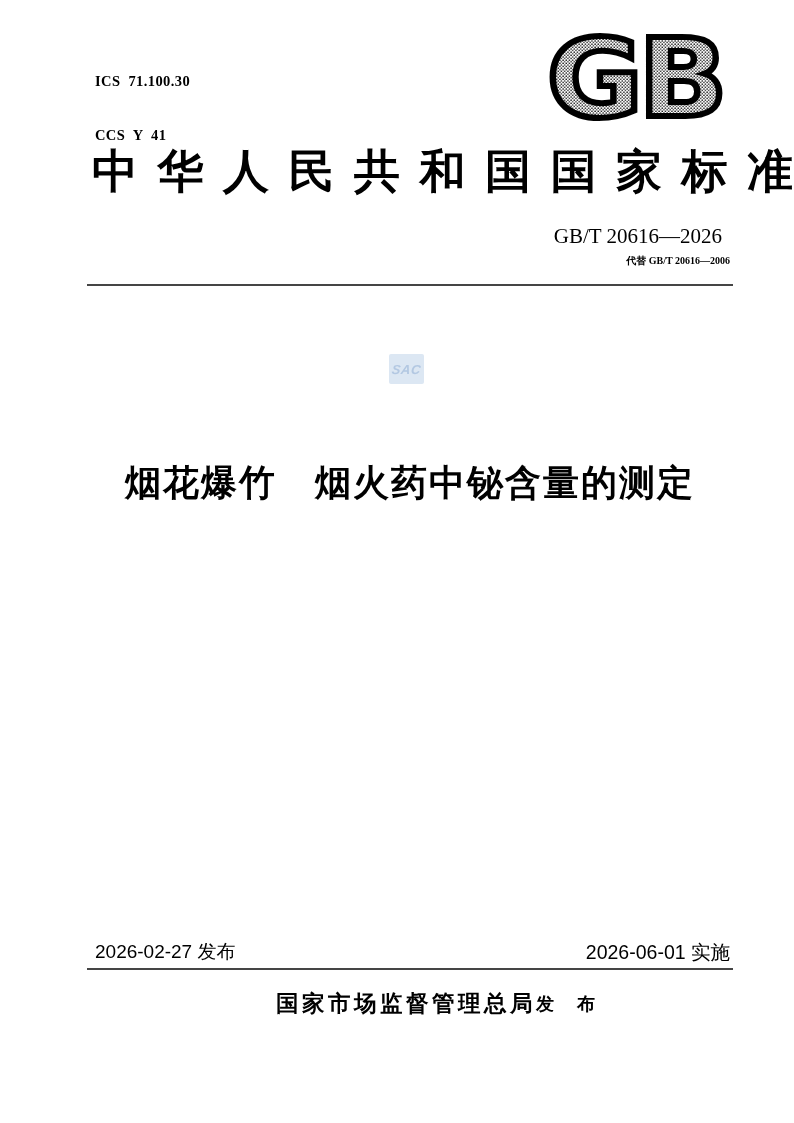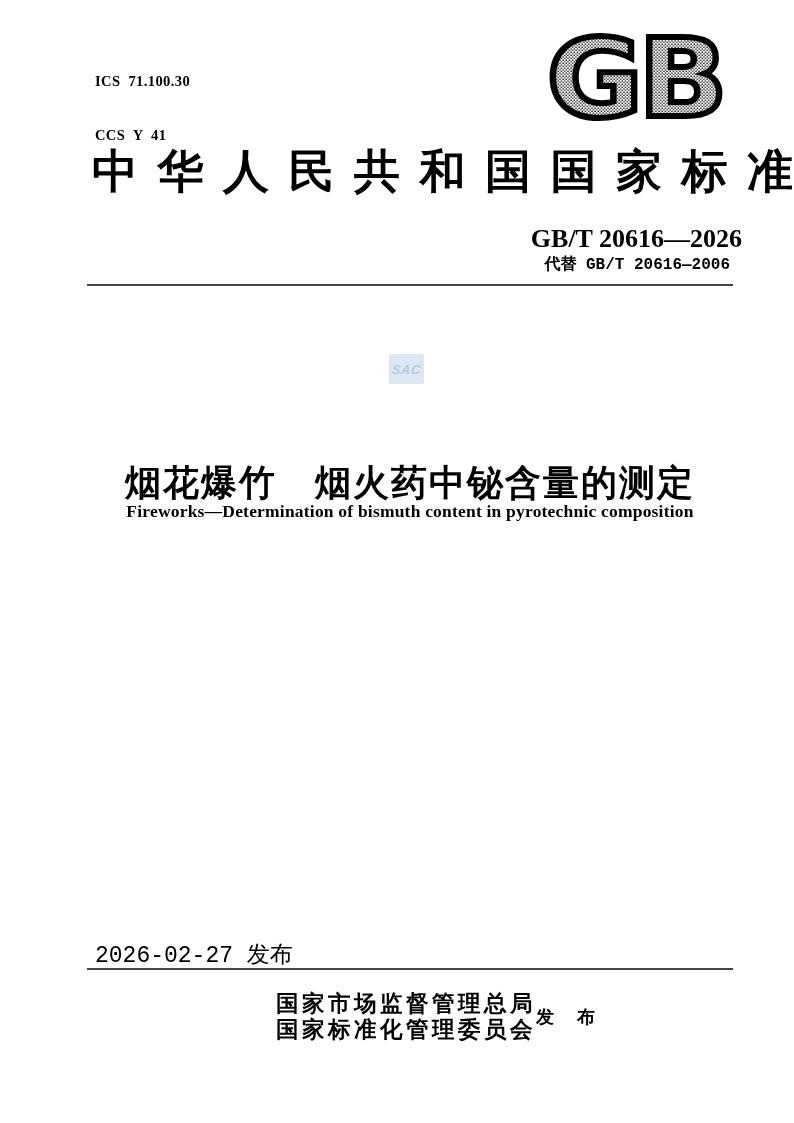--- a/index.html
+++ b/index.html
@@ -22,28 +22,28 @@
   
   .gb-logo{position:absolute;left:543px;top:24px;}
   
   .std-title{
     position:absolute;left:92px;top:148px;
     font-family:"Liberation Serif","DejaVu Serif",serif;
     font-weight:bold;font-size:46px;line-height:48px;
     letter-spacing:19.5px;white-space:nowrap;
   }
   .std-num{
-    position:absolute;right:52px;top:224px;
+    position:absolute;right:72px;top:224px;
     font-family:"Liberation Serif",serif;
-    font-weight:bold;font-size:26px;white-space:pre;
+    font-weight:normal;font-size:21px;white-space:pre;
   }
   .replaces{
     position:absolute;right:64px;top:254px;
-    font-family:Liberation Mono, monospace;
-    font-weight:bold;font-size:16px;white-space:pre;
+    font-family:Liberation Serif, serif;
+    font-weight:bold;font-size:10px;white-space:pre;
   }
   .rule{position:absolute;left:87px;width:646px;height:2px;background:#454545;}
   .rule-top{top:284px;}
   .rule-bottom{top:968px;}
   
   .watermark{
     position:absolute;left:389px;top:354px;width:35px;height:30px;
     background:#dce7f3;border-radius:2px;
     display:flex;align-items:center;justify-content:center;
   }
@@ -60,22 +60,22 @@
     font-weight:bold;font-size:36px;letter-spacing:2px;white-space:nowrap;margin-top:32px;
   }
   .doc-title-en{
     position:absolute;left:87px;width:646px;top:501px;
     text-align:center;
     font-family:"Liberation Serif",serif;
     font-weight:bold;font-size:17.5px;letter-spacing:.2px;
   }
   .issue-date{
     position:absolute;left:95px;top:939px;
-    font-family:Liberation Mono, monospace;
-    font-size:23px;
+    font-family:Liberation Sans, sans-serif;
+    font-size:19px;
   }
   .impl-date{
     position:absolute;right:64px;top:939px;
     font-family:"Liberation Sans","DejaVu Sans",sans-serif;
     font-size:19.5px;
   }
   .publisher{
     position:absolute;left:87px;width:646px;top:991px;
     display:flex;justify-content:center;align-items:center;
     transform:translateX(14px);
@@ -116,27 +116,26 @@
   <div class="std-num">GB/T 20616—2026</div>
   <div class="replaces">代替 GB/T 20616—2006</div>
 
   <div class="rule rule-top"></div>
 
   <div class="watermark">
     <span>SAC</span>
   </div>
 
   <div class="doc-title-zh">烟花爆竹　烟火药中铋含量的测定</div>
-  <div class="doc-title-en">Fireworks—Determination of bismuth content in pyrotechnic composition</div>
 
   <div class="issue-date">2026-02-27 发布</div>
+  <div class="impl-date">2026-06-01 实施</div>
 
   <div class="rule rule-bottom"></div>
 
   <div class="publisher">
     <div class="pub-lines">
       <div>国家市场监督管理总局</div>
-      <div>国家标准化管理委员会</div>
     </div>
     <div class="pub-label">发 布</div>
   </div>
 
 </div>
 
 </body></html>

